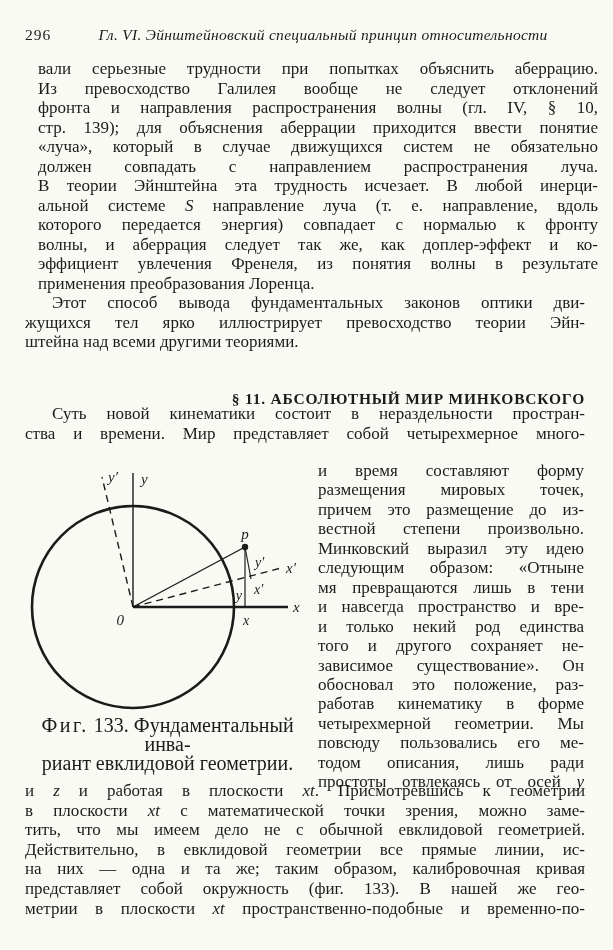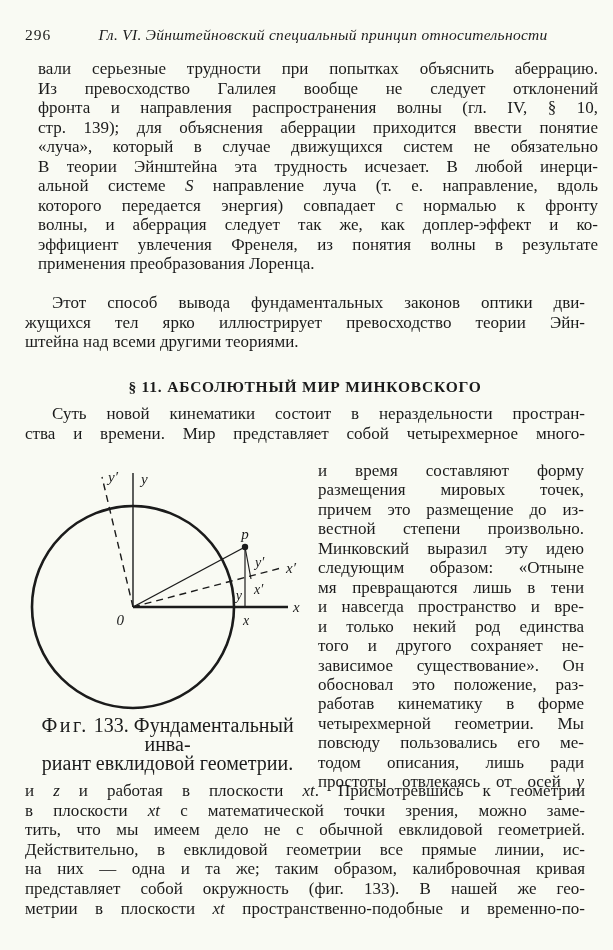--- a/index.html
+++ b/index.html
@@ -28,22 +28,22 @@
     white-space: normal;
     overflow: hidden;
   }
   .tb .line.free { text-align-last: left; }
   .tb .line.indent { text-indent: 27px; }
   .tb i { font-style: italic; }
 
   .p1 { top: 59px;  left: 38px; width: 560px; line-height: 19.5px; }
   .p2 { top: 293px; left: 25px; width: 560px; line-height: 19.5px; }
   .sechead {
-    top: 378px; left: 25px; width: 560px;
-    text-align: center; font-weight: bold; font-size: 15.5px; letter-spacing: 0.8px;
+    top: 390px; left: 25px; width: 560px;
+    text-align: right; font-weight: bold; font-size: 15.5px; letter-spacing: 0.8px;
   }
   .p3 { top: 404px; left: 25px; width: 560px; line-height: 19.5px; }
   .rcol { top: 461px; left: 318px; width: 266px; line-height: 19.45px; }
   .p4 { top: 781px; left: 25px; width: 560px; line-height: 19.6px; }
 
   .figwrap { top: 465px; left: 20px; width: 295px; height: 252px; }
   .figwrap svg { display: block; }
 
   .caption { top: 716px; left: 25px; width: 285px; text-align: center; font-size: 20px; line-height: 19px; }
   .caption .sp { letter-spacing: 2.5px; }
@@ -60,20 +60,21 @@
     <span class="pagenum">296</span>
     <span class="chapter">Гл. VI. Эйнштейновский специальный принцип относительности</span>
   </div>
 
   <div class="abs tb p1">
       <div class="line">вали серьезные трудности при попытках объяснить аберрацию.</div>
       <div class="line">Из превосходство Галилея вообще не следует отклонений</div>
       <div class="line">фронта и направления распространения волны (гл. IV, § 10,</div>
       <div class="line">стр. 139); для объяснения аберрации приходится ввести понятие</div>
       <div class="line">«луча», который в случае движущихся систем не обязательно</div>
+      <div class="line">должен совпадать с направлением распространения луча.</div>
       <div class="line">В теории Эйнштейна эта трудность исчезает. В любой инерци-</div>
       <div class="line">альной системе <i>S</i> направление луча (т. е. направление, вдоль</div>
       <div class="line">которого передается энергия) совпадает с нормалью к фронту</div>
       <div class="line">волны, и аберрация следует так же, как доплер-эффект и ко-</div>
       <div class="line">эффициент увлечения Френеля, из понятия волны в результате</div>
       <div class="line free">применения преобразования Лоренца.</div>
     </div>
 
   <div class="abs tb p2">
       <div class="line indent">Этот способ вывода фундаментальных законов оптики дви-</div>

